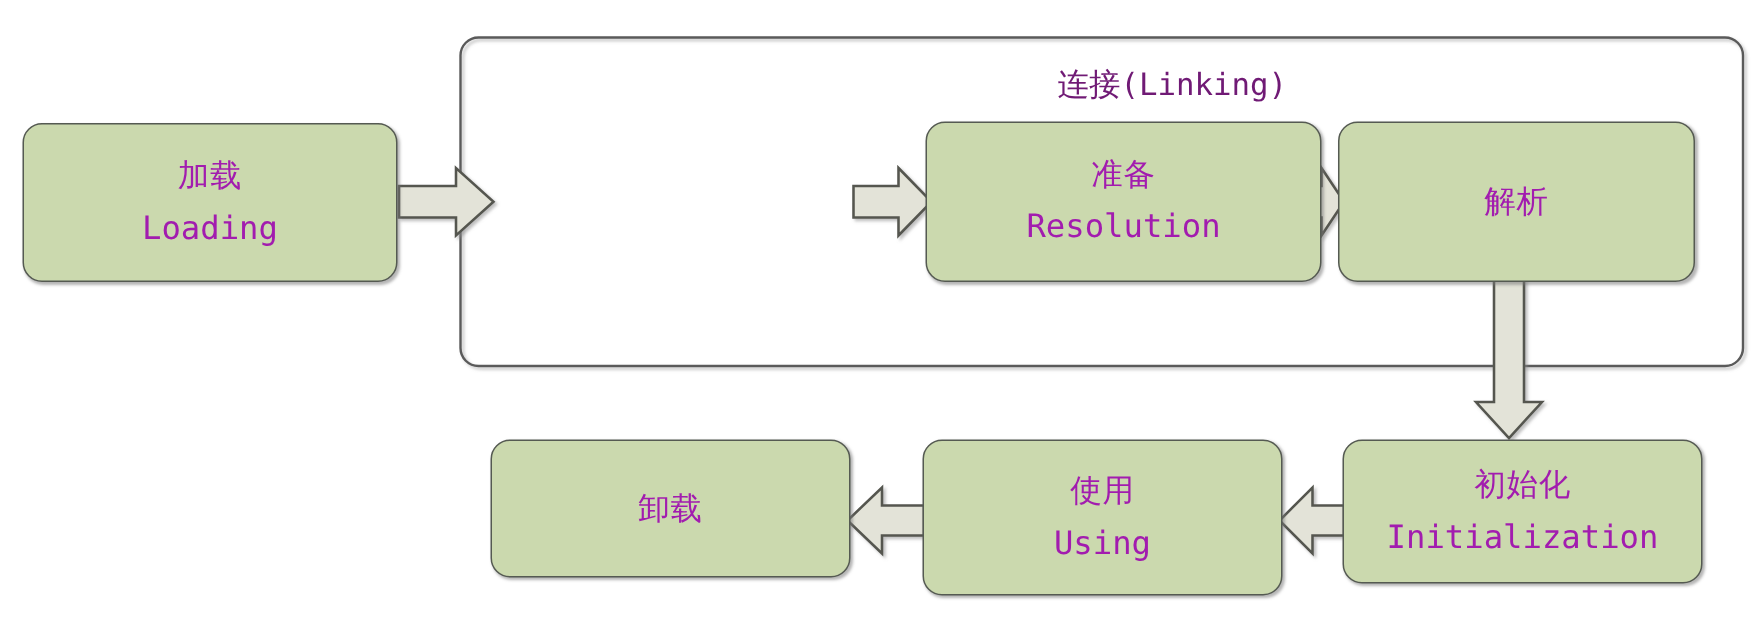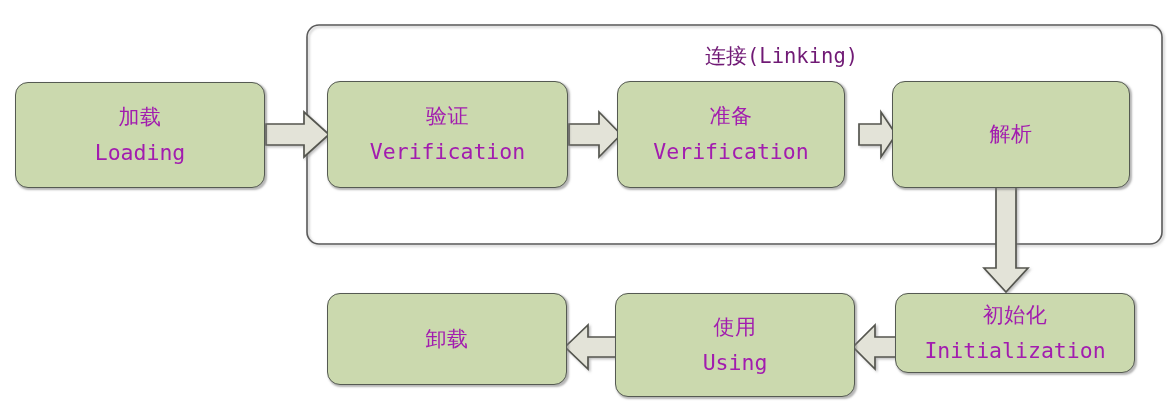--- a/index.html
+++ b/index.html
@@ -93,41 +93,37 @@
 
   <div class="group-label" id="group-label" style="left:705px; top:42px;">
     <span class="lbl-cn">连接</span><span class="lbl-en">(Linking)</span>
   </div>
 
   <div class="node-box" style="left: 15px; top: 82px; width: 250px; height: 106px; background: rgb(203, 217, 174); border-color: rgb(85, 90, 82);">
     <span class="node-cn">加载</span>
     <span class="node-en">Loading</span>
   </div>
 
-  <div class="node-box" style="left: 327px; top: 81px; width: 241px; height: 107px; background: rgb(203, 217, 174); border-color: rgb(85, 90, 82);">
-    <span class="node-cn">验证</span>
-    <span class="node-en">Verification</span>
-  </div>
 
-  <div class="node-box" style="left: 617px; top: 81px; width: 228px; height: 107px; background: rgb(203, 217, 174); border-color: rgb(85, 90, 82);">
+  <div class="node-box" style="left: 617px; top: 81px; width: 264px; height: 107px; background: rgb(203, 217, 174); border-color: rgb(85, 90, 82);">
     <span class="node-cn">准备</span>
-    <span class="node-en">Verification</span>
+    <span class="node-en">Resolution</span>
   </div>
 
   <div class="node-box" style="left: 892px; top: 81px; width: 238px; height: 107px; background: rgb(203, 217, 174); border-color: rgb(85, 90, 82); text-align: center;">
     <span class="node-cn">解析</span>
   </div>
 
   <div class="node-box" style="left: 327px; top: 293px; width: 240px; height: 92px; background: rgb(203, 217, 174); border-color: rgb(85, 90, 82);">
     <span class="node-cn">卸载</span>
   </div>
 
   <div class="node-box" style="left: 615px; top: 293px; width: 240px; height: 104px; background: rgb(203, 217, 174); border-color: rgb(85, 90, 82);">
     <span class="node-cn">使用</span>
     <span class="node-en">Using</span>
   </div>
 
-  <div class="node-box" style="left: 895px; top: 293px; width: 240px; height: 80px; background: rgb(203, 217, 174); border-color: rgb(85, 90, 82);">
+  <div class="node-box" style="left: 895px; top: 293px; width: 240px; height: 96px; background: rgb(203, 217, 174); border-color: rgb(85, 90, 82);">
     <span class="node-cn">初始化</span>
     <span class="node-en">Initialization</span>
   </div>
 
 </div>
 
 </body></html>

